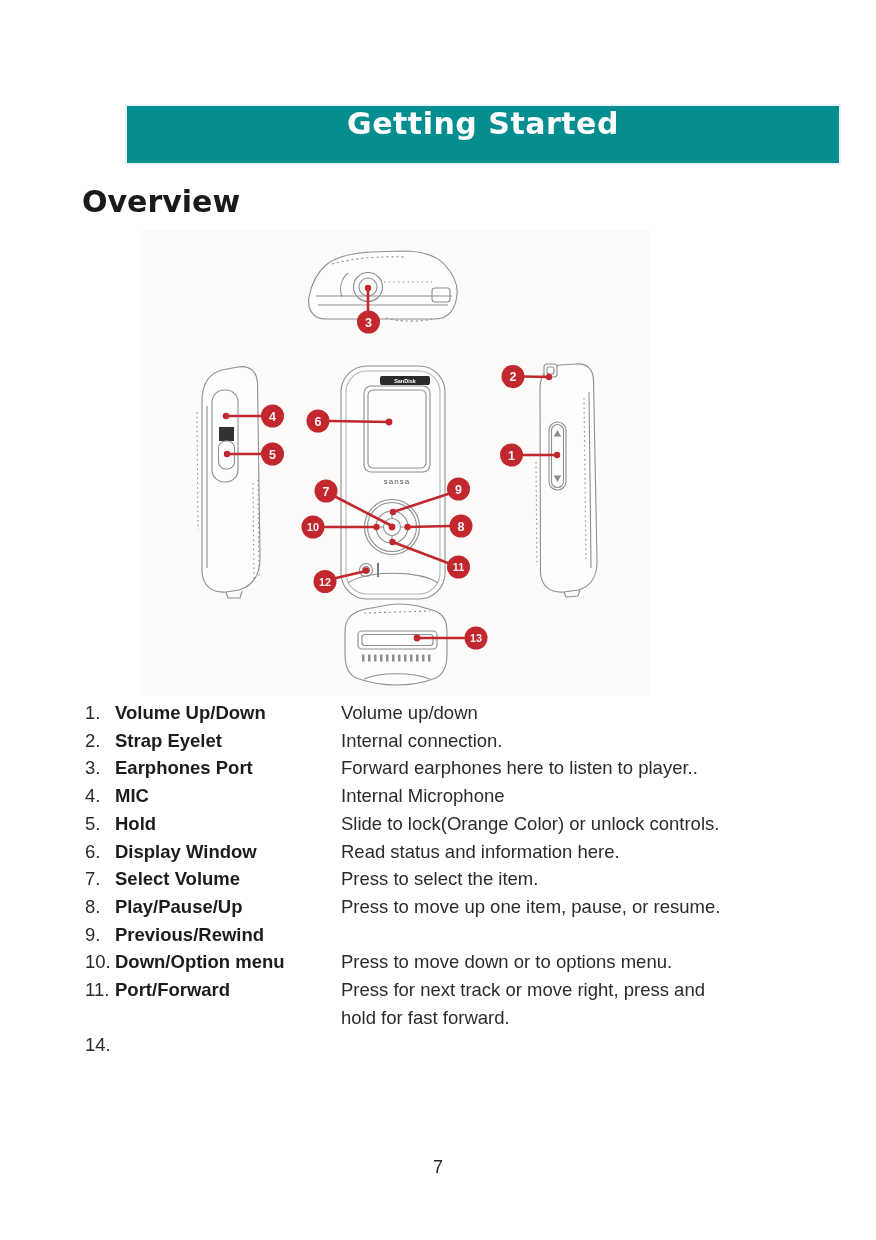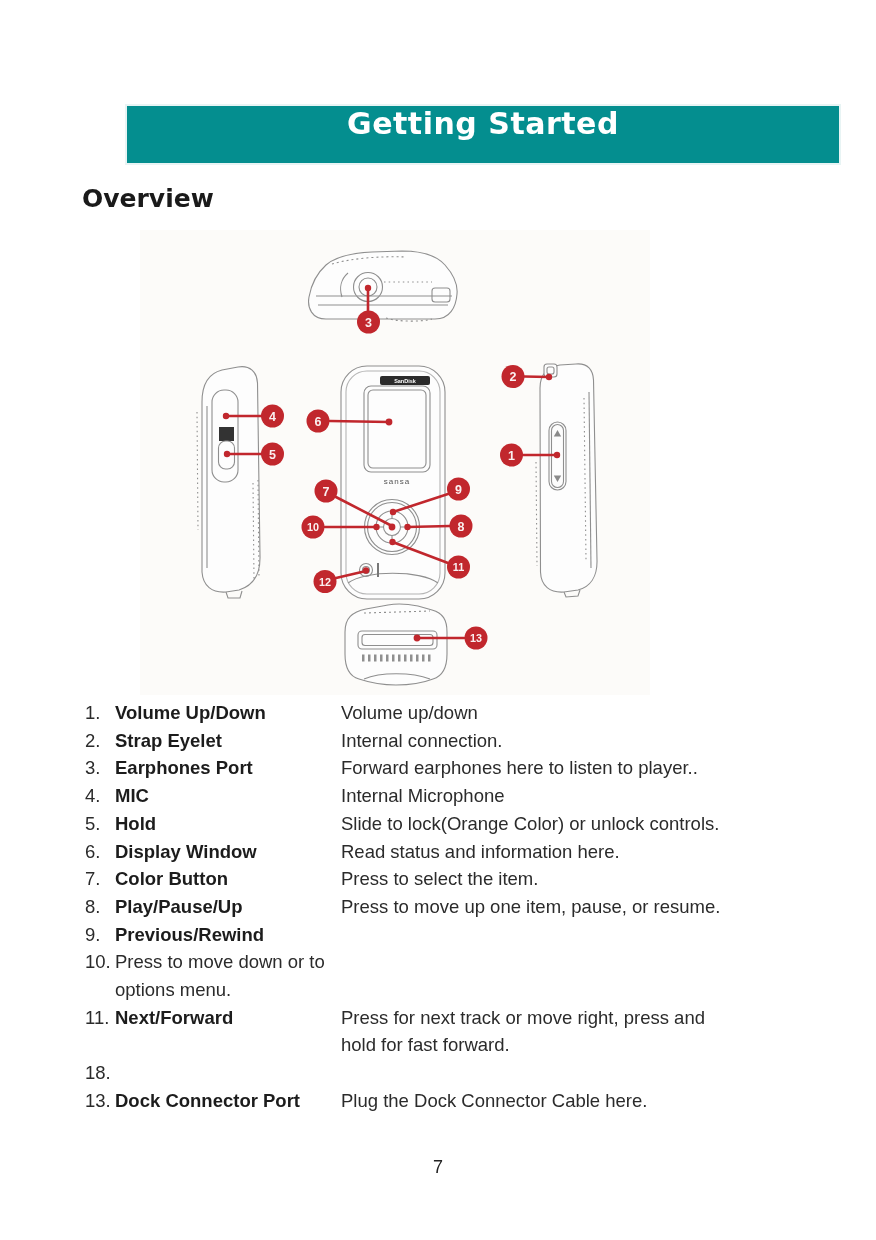--- a/index.html
+++ b/index.html
@@ -12,21 +12,21 @@
     background:#048e8f;display:flex;align-items:flex-start;justify-content:center;
     box-shadow:0 0 0 2px #e8f4f4;
     margin-left:45px;
   }
   .banner .title{
     font-family:"DejaVu Sans",sans-serif;font-weight:bold;font-size:30px;
     color:#ffffff;letter-spacing:0.5px;
   }
   .overview{
     position:absolute;left:82px;top:184px;margin:0;
-    font-family:"DejaVu Sans",sans-serif;font-weight:bold;font-size:25px;
+    font-family:"DejaVu Sans",sans-serif;font-weight:bold;font-size:30px;
     color:#1a1a1a;letter-spacing:0px;
   }
   .diagram{
     position:absolute;left:140px;top:230px;width:510px;height:465px;
     background:#fcfbf9;
   }
   .parts-list{
     position:absolute;left:85px;top:699px;width:715px;
     font-size:18.5px;line-height:27.7px;
   }
@@ -240,47 +240,43 @@
       <span class="term">Hold</span>
       <span class="desc">Slide to lock(Orange Color) or unlock controls.</span>
     </div>
     <div class="row">
       <span class="num">6.</span>
       <span class="term">Display Window</span>
       <span class="desc">Read status and information here.</span>
     </div>
     <div class="row">
       <span class="num">7.</span>
-      <span class="term">Color Button</span>
+      <span class="term">Select Volume</span>
       <span class="desc">Press to select the item.</span>
     </div>
     <div class="row">
       <span class="num">8.</span>
       <span class="term">Play/Pause/Up</span>
       <span class="desc">Press to move up one item, pause, or resume.</span>
     </div>
     <div class="row">
       <span class="num">9.</span>
       <span class="term">Previous/Rewind</span>
     </div>
     <div class="row">
       <span class="num">10.</span>
+      <span class="term">Down/Option menu</span>
       <span class="desc">Press to move down or to options menu.</span>
     </div>
     <div class="row">
       <span class="num">11.</span>
-      <span class="term">Next/Forward</span>
+      <span class="term">Port/Forward</span>
       <span class="desc">Press for next track or move right, press and
 hold for fast forward.</span>
     </div>
     <div class="row">
-      <span class="num">18.</span>
-    </div>
-    <div class="row">
-      <span class="num">13.</span>
-      <span class="term">Dock Connector Port</span>
-      <span class="desc">Plug the Dock Connector Cable here.</span>
+      <span class="num">14.</span>
     </div>
   </div>
 
   <div class="pagenum">7</div>
 
 </div>
 
 </body></html>

